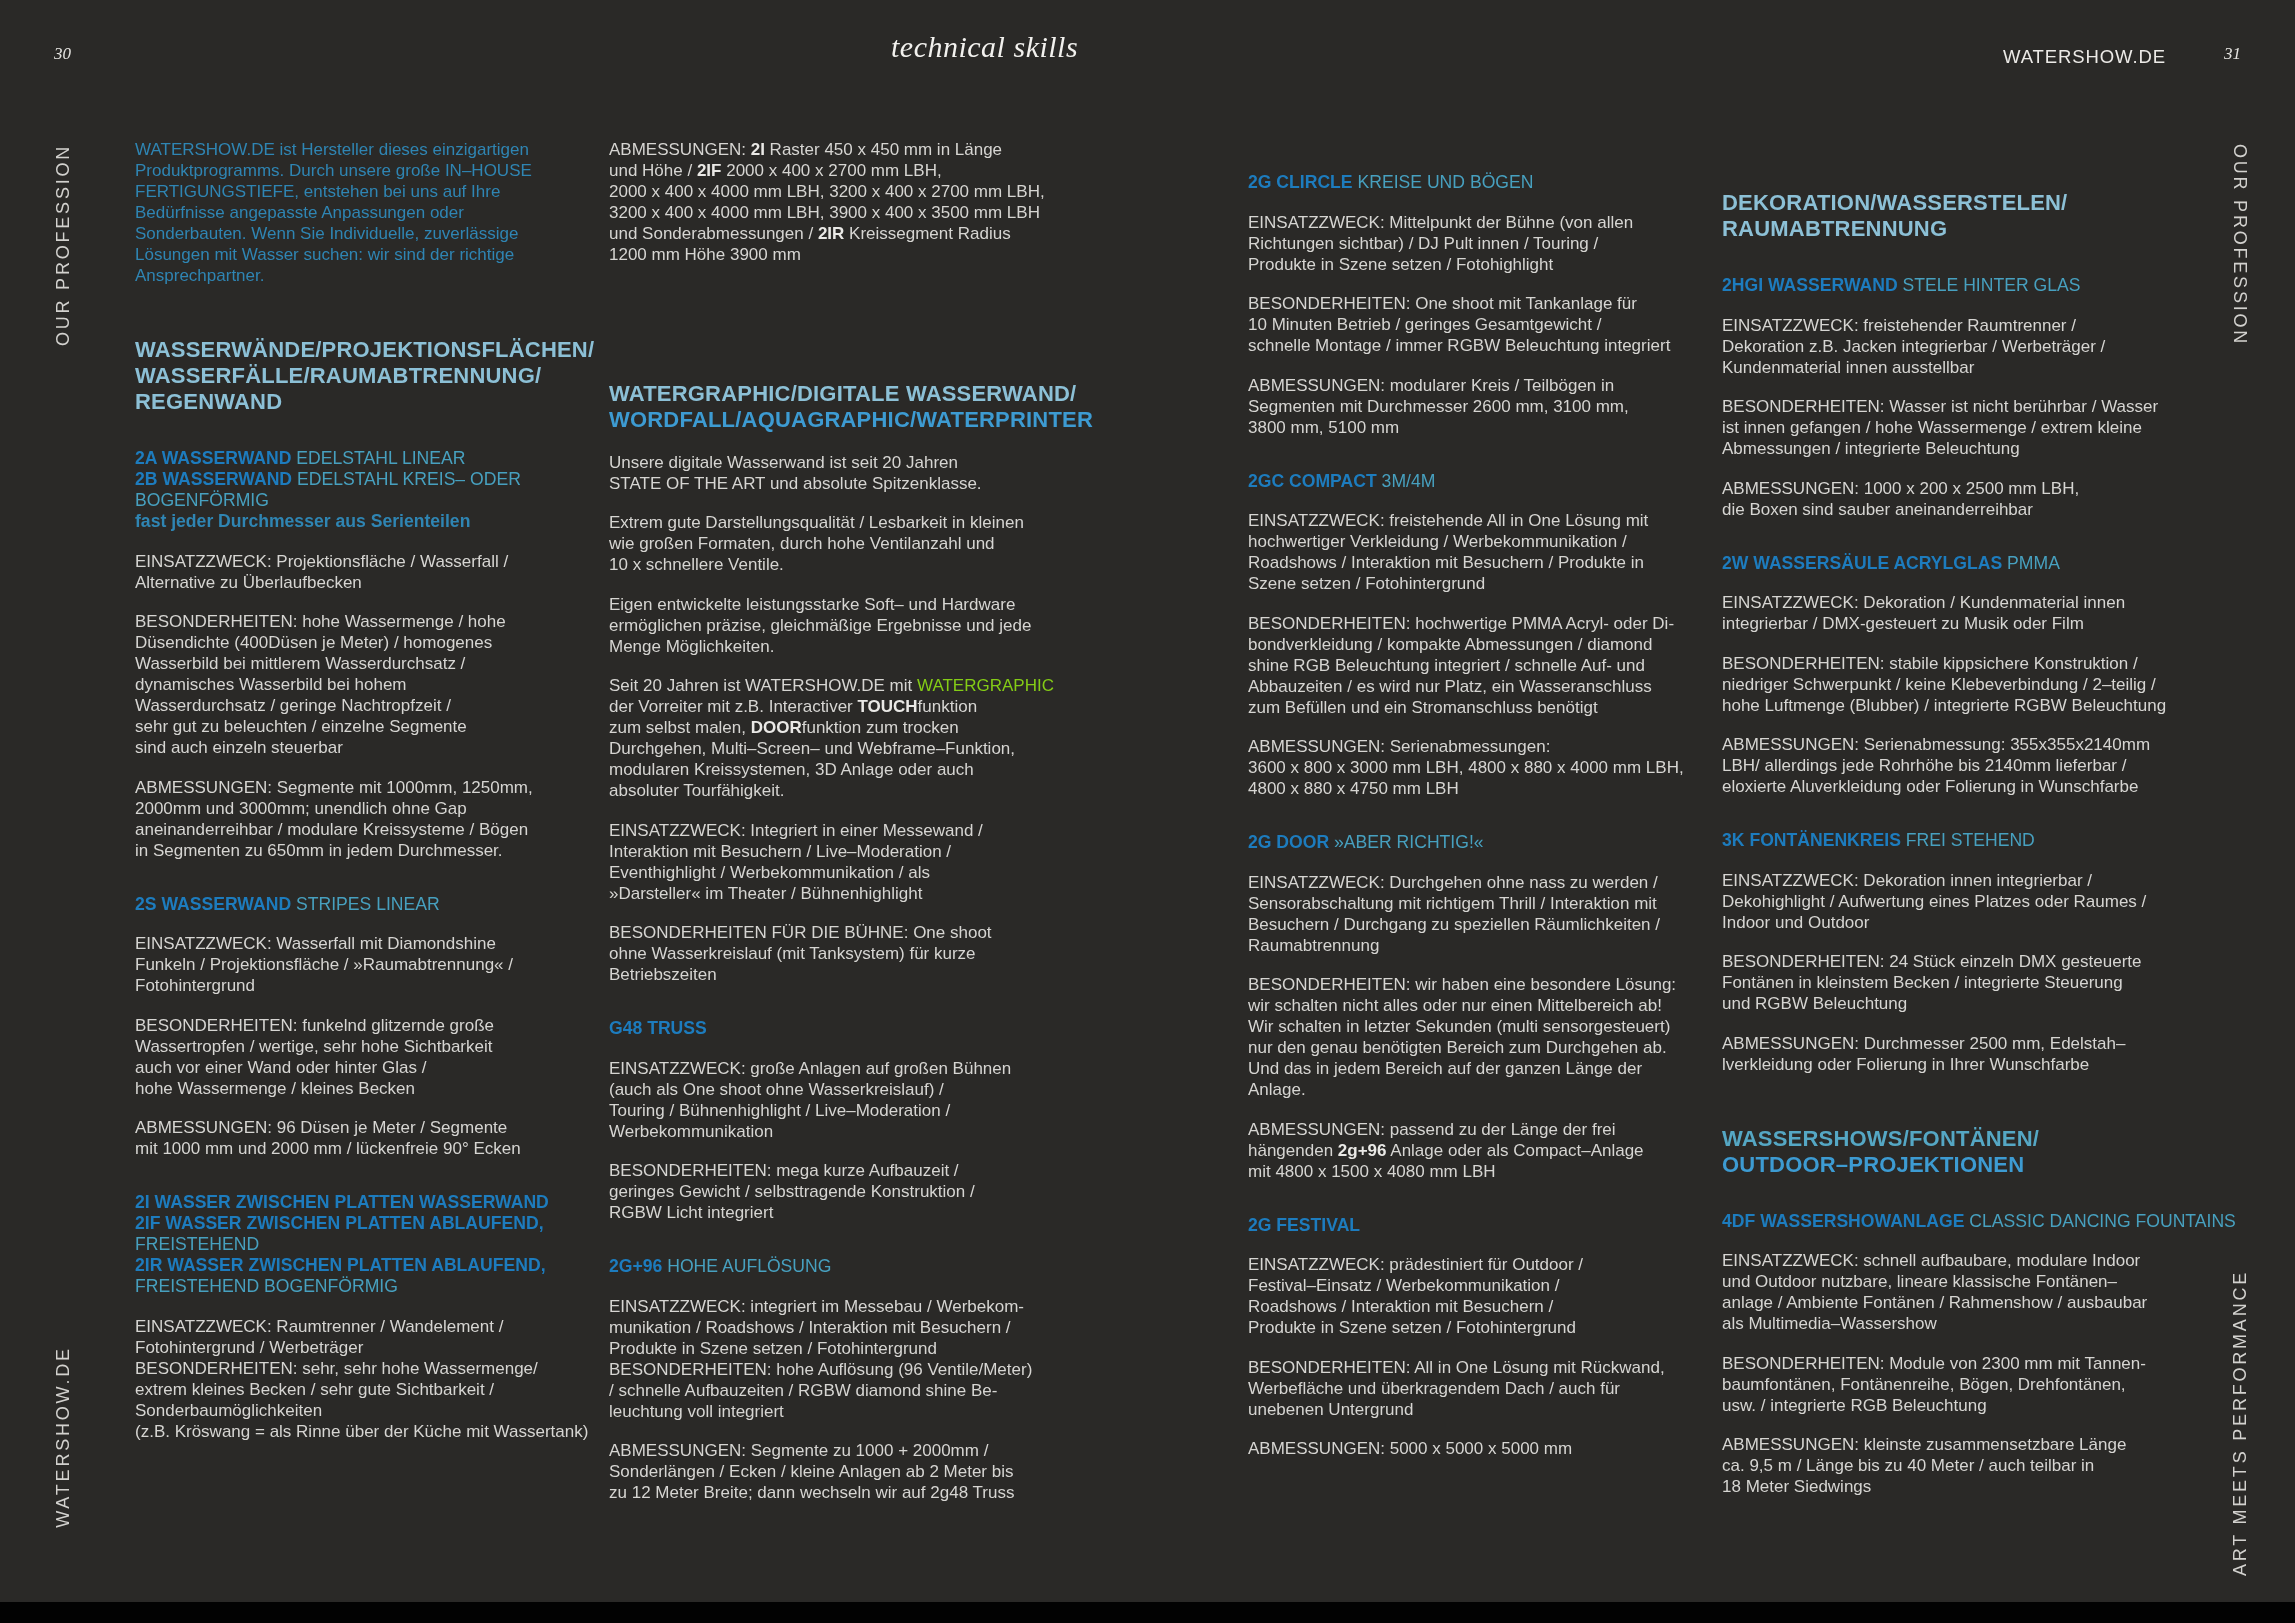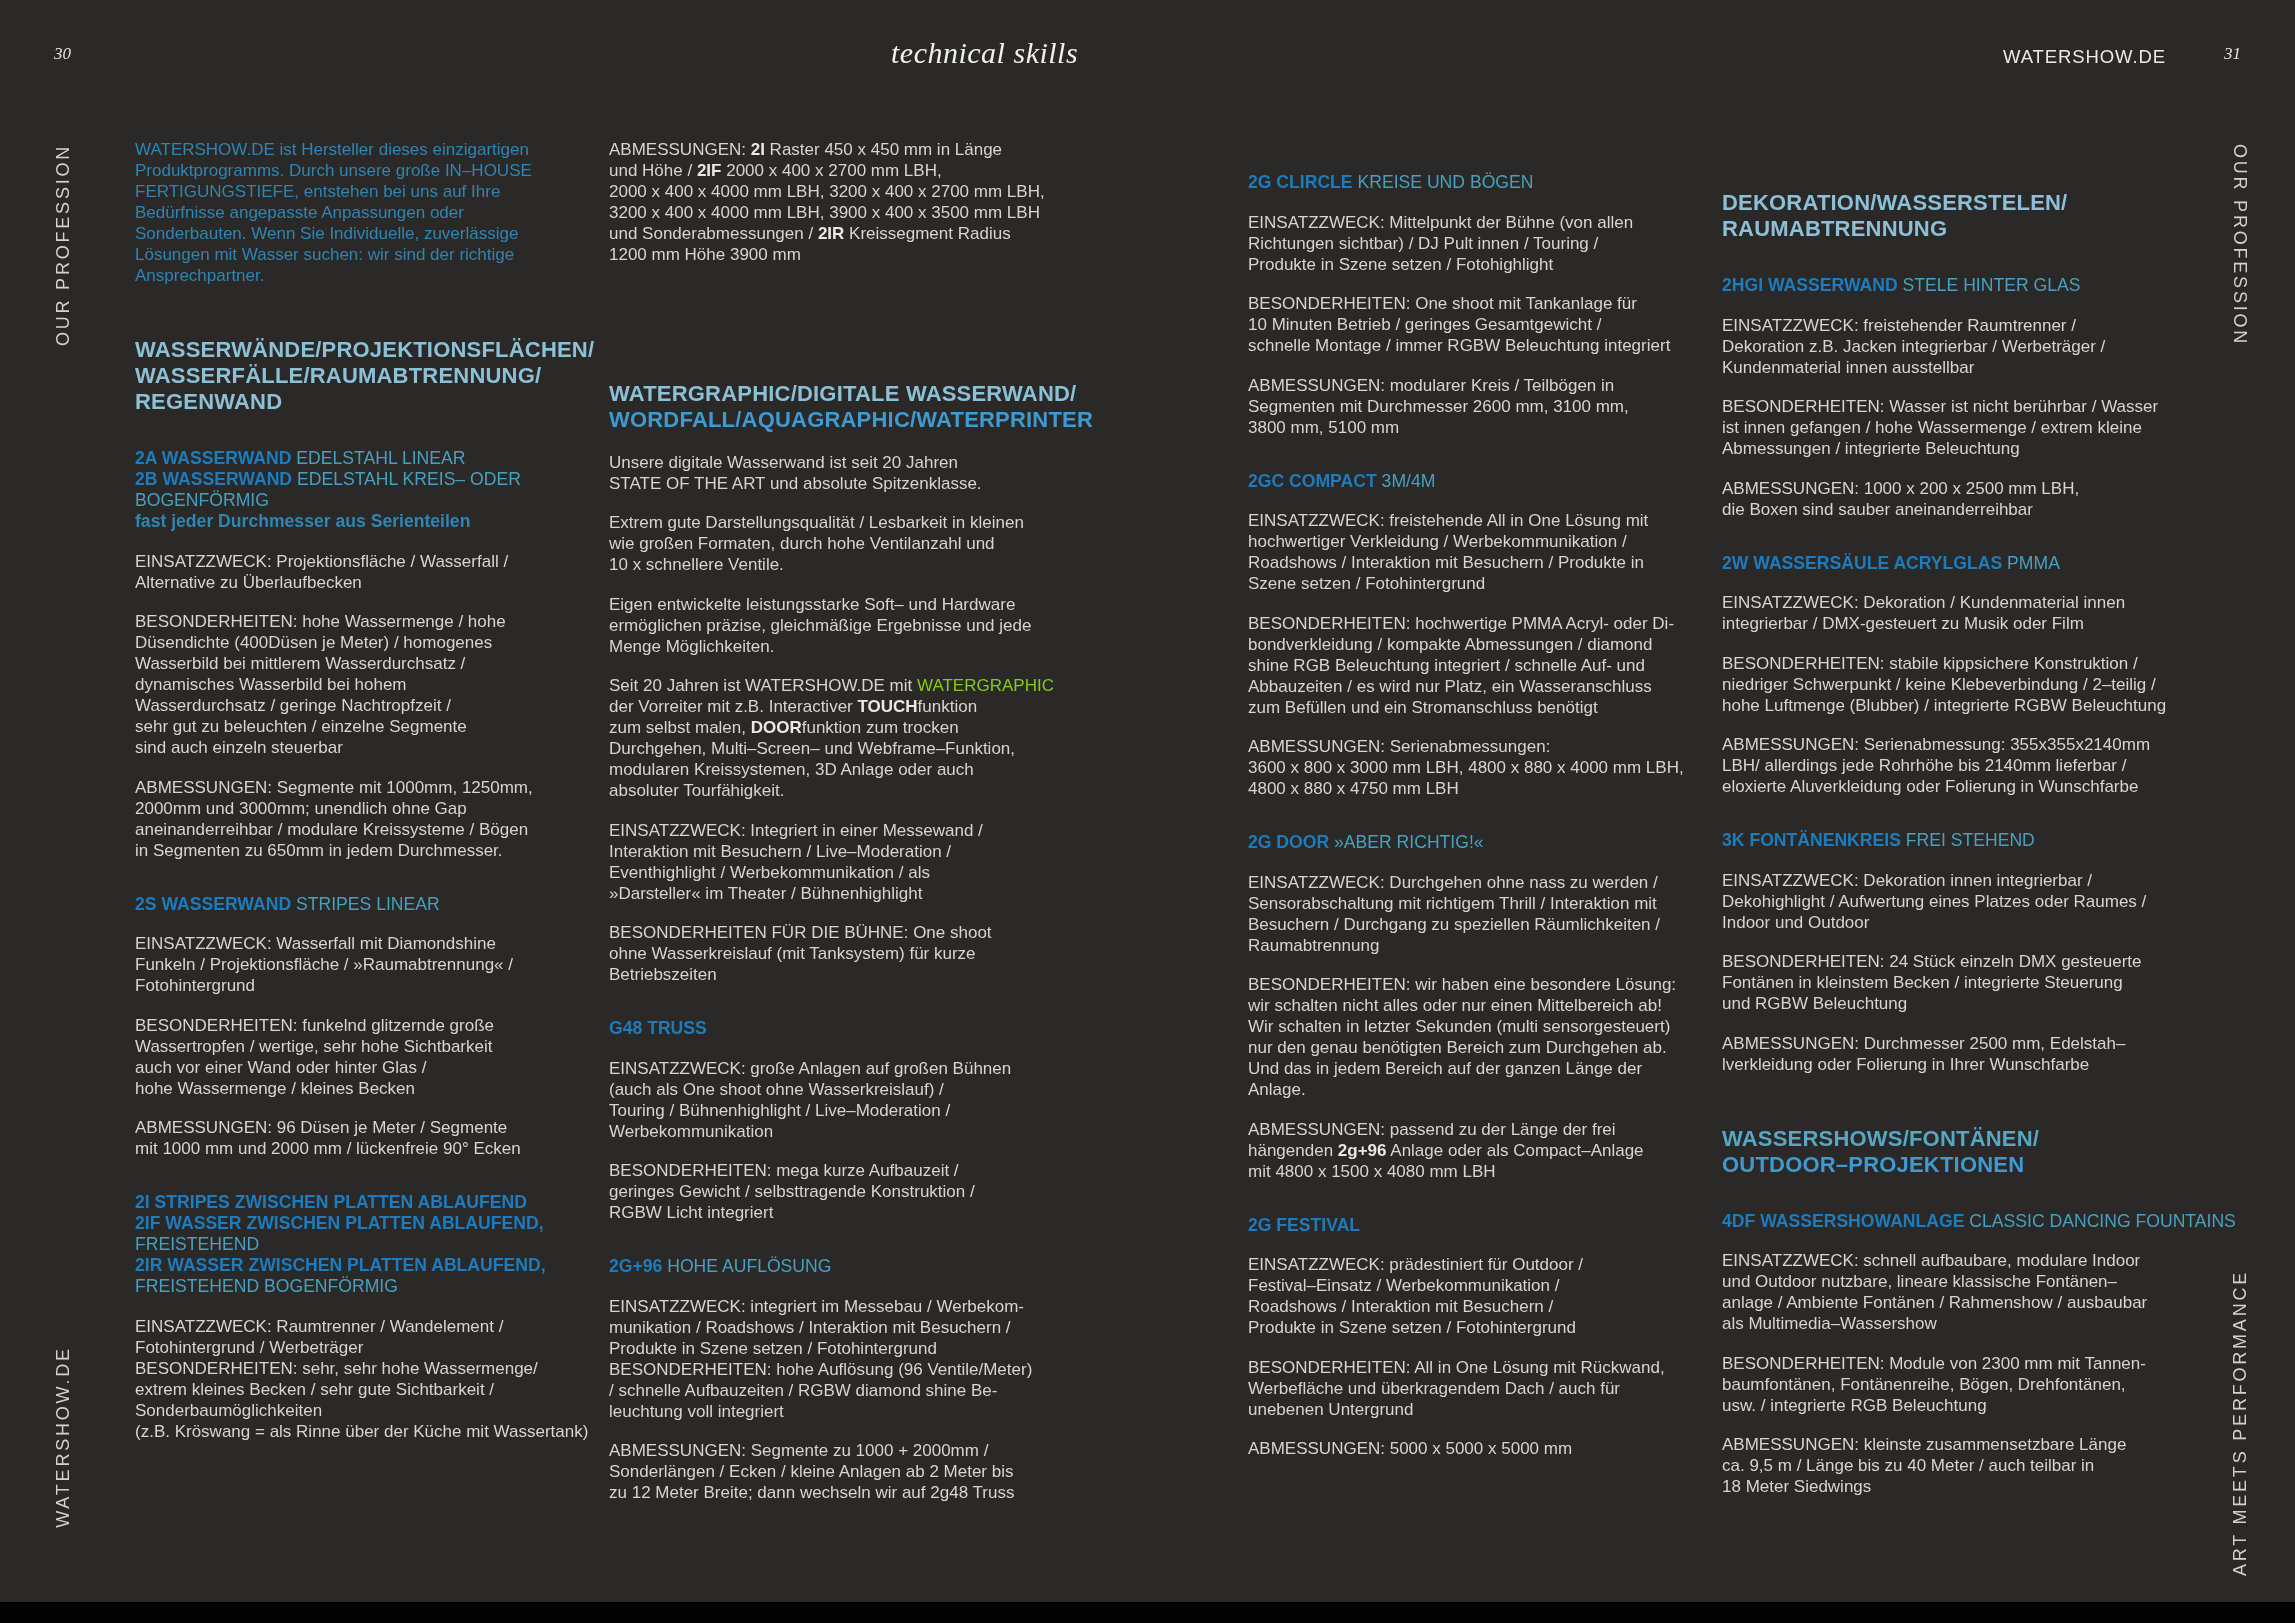--- a/index.html
+++ b/index.html
@@ -10,21 +10,21 @@
     -webkit-font-smoothing:antialiased;
   }
   
   .pagenum{
     position:absolute;font-family:"Liberation Serif",serif;font-style:italic;
     font-size:17px;color:#e4e3e0;
   }
   #pn-left{left:54px;top:44px}
   #pn-right{right:54px;top:44px}
   .title{
-    position:absolute;left:891px;top:36px;
+    position:absolute;left:891px;top:30px;
     font-family:"Liberation Serif",serif;font-style:italic;
     font-size:30px;color:#f2f1ee;letter-spacing:0.5px;
   }
   .brand{
     position:absolute;right:129px;top:46px;
     font-size:18.5px;letter-spacing:0.9px;color:#eceae7;
   }
   .vlabel{
     position:absolute;font-size:18px;letter-spacing:2.8px;color:#d2d1ce;
     white-space:nowrap;transform:translate(-50%,-50%) rotate(-90deg);
@@ -75,21 +75,21 @@
     <div class="blk p"><span class="intro">WATERSHOW.DE ist Hersteller dieses einzigartigen</span><br><span class="intro">Produktprogramms. Durch unsere große IN–HOUSE</span><br><span class="intro">FERTIGUNGSTIEFE, entstehen bei uns auf Ihre</span><br><span class="intro">Bedürfnisse angepasste Anpassungen oder</span><br><span class="intro">Sonderbauten.  Wenn Sie Individuelle, zuverlässige</span><br><span class="intro">Lösungen mit Wasser suchen: wir sind der richtige</span><br><span class="intro">Ansprechpartner.</span></div>
     <div class="blk h1"><span class="light">WASSERWÄNDE/PROJEKTIONSFLÄCHEN/</span><br><span class="light">WASSERFÄLLE/RAUMABTRENNUNG/</span><br><span class="light">REGENWAND</span></div>
     <div class="blk prod"><span class="code">2A WASSERWAND</span><span class="sub"> EDELSTAHL LINEAR</span><br><span class="code">2B WASSERWAND</span><span class="sub"> EDELSTAHL KREIS– ODER</span><br><span class="sub">BOGENFÖRMIG</span><br><span class="note">fast jeder Durchmesser aus Serienteilen</span></div>
     <div class="blk p"><span>EINSATZZWECK: Projektionsfläche / Wasserfall /</span><br><span>Alternative zu Überlaufbecken</span></div>
     <div class="blk p"><span>BESONDERHEITEN: hohe Wassermenge / hohe</span><br><span>Düsendichte (400Düsen je Meter) / homogenes</span><br><span>Wasserbild bei mittlerem Wasserdurchsatz /</span><br><span>dynamisches Wasserbild bei hohem</span><br><span>Wasserdurchsatz /  geringe Nachtropfzeit /</span><br><span>sehr gut zu beleuchten / einzelne Segmente</span><br><span>sind auch einzeln steuerbar</span></div>
     <div class="blk p"><span>ABMESSUNGEN: Segmente mit 1000mm, 1250mm,</span><br><span>2000mm und 3000mm; unendlich ohne Gap</span><br><span>aneinanderreihbar / modulare Kreissysteme / Bögen</span><br><span>in Segmenten zu 650mm in jedem Durchmesser.</span></div>
     <div class="blk prod"><span class="code">2S WASSERWAND</span><span class="sub"> STRIPES LINEAR</span></div>
     <div class="blk p"><span>EINSATZZWECK: Wasserfall mit Diamondshine</span><br><span>Funkeln /  Projektionsfläche / »Raumabtrennung« /</span><br><span>Fotohintergrund</span></div>
     <div class="blk p"><span>BESONDERHEITEN: funkelnd glitzernde große</span><br><span>Wassertropfen / wertige, sehr hohe Sichtbarkeit</span><br><span>auch vor einer Wand oder hinter Glas /</span><br><span>hohe Wassermenge / kleines Becken</span></div>
     <div class="blk p"><span>ABMESSUNGEN: 96 Düsen je Meter / Segmente</span><br><span>mit 1000 mm und 2000 mm / lückenfreie 90° Ecken</span></div>
-    <div class="blk prod"><span class="code">2I STRIPES ZWISCHEN PLATTEN ABLAUFEND</span><br><span class="code">2IF WASSER ZWISCHEN PLATTEN ABLAUFEND,</span><br><span class="sub">FREISTEHEND</span><br><span class="code">2IR WASSER ZWISCHEN PLATTEN ABLAUFEND,</span><br><span class="sub">FREISTEHEND BOGENFÖRMIG</span></div>
+    <div class="blk prod"><span class="code">2I WASSER ZWISCHEN PLATTEN WASSERWAND</span><br><span class="code">2IF WASSER ZWISCHEN PLATTEN ABLAUFEND,</span><br><span class="sub">FREISTEHEND</span><br><span class="code">2IR WASSER ZWISCHEN PLATTEN ABLAUFEND,</span><br><span class="sub">FREISTEHEND BOGENFÖRMIG</span></div>
     <div class="blk p"><span>EINSATZZWECK: Raumtrenner / Wandelement /</span><br><span>Fotohintergrund / Werbeträger</span><br><span>BESONDERHEITEN: sehr, sehr hohe Wassermenge/</span><br><span>extrem kleines Becken / sehr gute Sichtbarkeit /</span><br><span>Sonderbaumöglichkeiten</span><br><span>(z.B. Kröswang = als Rinne über der Küche mit Wassertank)</span></div>
   </div>
 <div class="col" id="col2">
     <div class="blk p"><span>ABMESSUNGEN: </span><span class="b">2I</span><span> Raster 450 x 450 mm in Länge</span><br><span>und Höhe / </span><span class="b">2IF</span><span> 2000 x 400 x 2700 mm LBH,</span><br><span>2000 x 400 x 4000 mm LBH, 3200 x 400 x 2700 mm LBH,</span><br><span>3200 x 400 x 4000 mm LBH, 3900 x 400 x 3500 mm LBH</span><br><span>und Sonderabmessungen / </span><span class="b">2IR</span><span> Kreissegment Radius</span><br><span>1200 mm Höhe 3900 mm</span></div>
     <div class="blk h1 sp1"><span class="light">WATERGRAPHIC/DIGITALE WASSERWAND/</span><br><span class="bright">WORDFALL/AQUAGRAPHIC/WATERPRINTER</span></div>
     <div class="blk p"><span>Unsere digitale Wasserwand ist seit 20 Jahren</span><br><span>STATE OF THE ART und absolute Spitzenklasse.</span></div>
     <div class="blk p"><span>Extrem gute Darstellungsqualität /  Lesbarkeit in kleinen</span><br><span>wie großen Formaten, durch hohe Ventilanzahl und</span><br><span>10 x schnellere Ventile.</span></div>
     <div class="blk p"><span>Eigen entwickelte leistungsstarke Soft– und Hardware</span><br><span>ermöglichen präzise, gleichmäßige Ergebnisse und jede</span><br><span>Menge Möglichkeiten.</span></div>
     <div class="blk p"><span>Seit 20 Jahren ist WATERSHOW.DE mit </span><span class="wg">WATERGRAPHIC</span><br><span>der Vorreiter mit z.B. Interactiver </span><span class="b">TOUCH</span><span>funktion</span><br><span>zum selbst malen, </span><span class="b">DOOR</span><span>funktion zum trocken</span><br><span>Durchgehen, Multi–Screen– und Webframe–Funktion,</span><br><span>modularen Kreissystemen, 3D Anlage oder auch</span><br><span>absoluter Tourfähigkeit.</span></div>
     <div class="blk p"><span>EINSATZZWECK: Integriert in einer Messewand /</span><br><span>Interaktion mit Besuchern / Live–Moderation /</span><br><span>Eventhighlight / Werbekommunikation / als</span><br><span>»Darsteller« im Theater / Bühnenhighlight</span></div>

